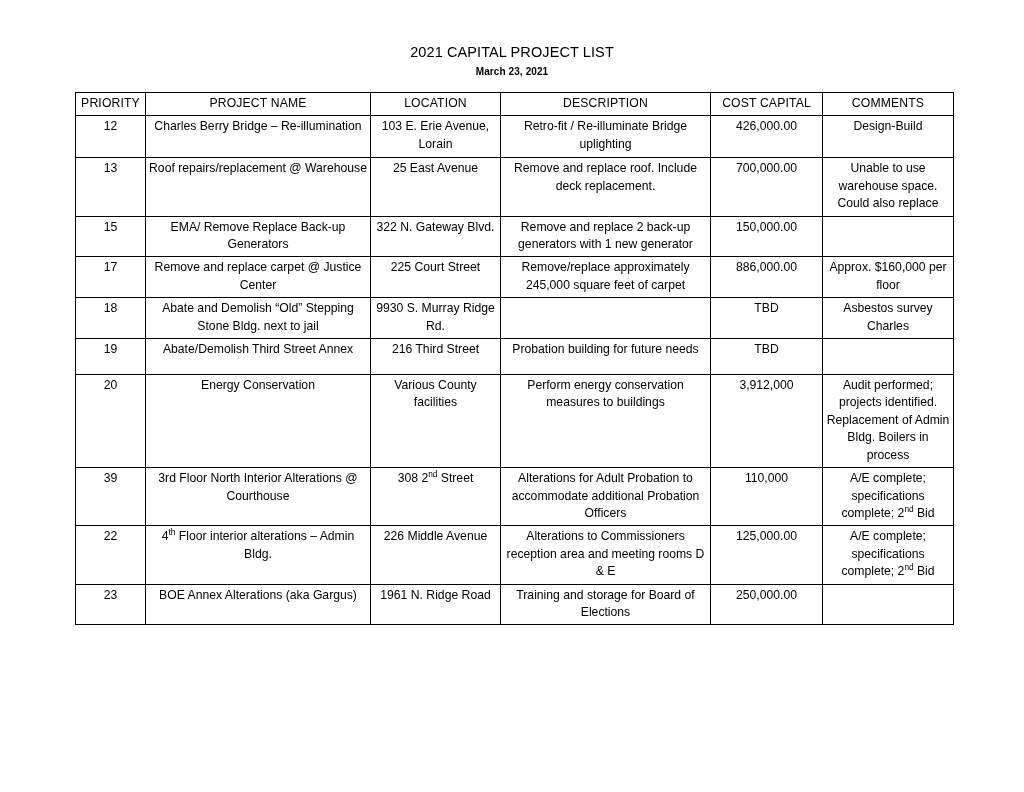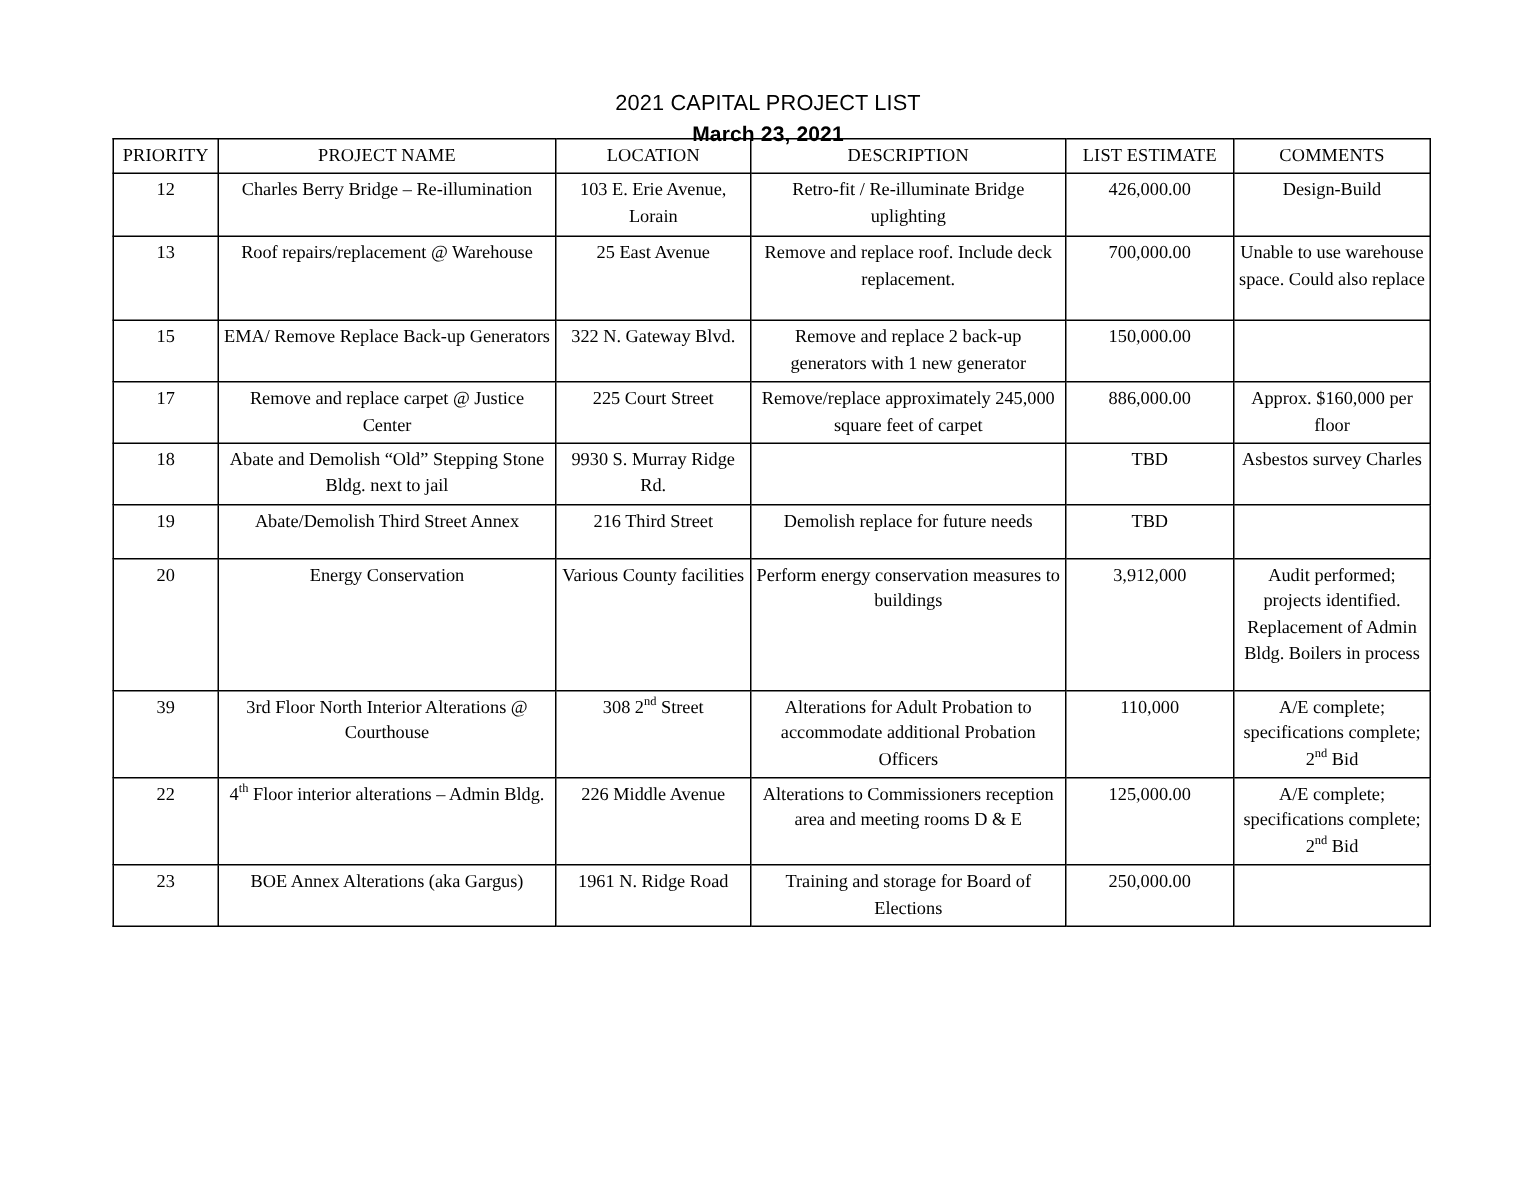--- a/index.html
+++ b/index.html
@@ -20,44 +20,42 @@
     height: 792px;
     background: #ffffff;
     overflow: hidden;
   }
   .doc-title-block {
     position: absolute;
     top: 42px;
     left: 0;
     width: 1024px;
     text-align: center;
-    margin-top: 17px;
   }
   .doc-title {
     font-size: 14.5px;
     line-height: 20px;
     letter-spacing: 0.1px;
   }
   .doc-date {
-    font-size: 14px;
+    font-size: 10px;
     line-height: 20px;
     font-weight: bold;
     letter-spacing: 0.1px;
   }
   .table-wrap {
     position: absolute;
     left: 75px;
     top: 92px;
     width: 878px;
   }
   table.cap-table {
     border-collapse: collapse;
     table-layout: fixed;
     width: 878px;
-    font-family: Liberation Serif, serif;
   }
   table.cap-table td,
   table.cap-table th {
     border: 1px solid #000000;
     vertical-align: top;
     text-align: center;
     font-size: 12.2px;
     line-height: 17.4px;
     font-weight: normal;
     padding: 2px 3px 3px 3px;
@@ -103,21 +101,21 @@
         <col class="c-desc">
         <col class="c-cost">
         <col class="c-comments">
       </colgroup>
       <thead>
         <tr>
           <th>PRIORITY</th>
           <th>PROJECT NAME</th>
           <th>LOCATION</th>
           <th>DESCRIPTION</th>
-          <th>LIST ESTIMATE</th>
+          <th>COST CAPITAL</th>
           <th>COMMENTS</th>
         </tr>
       </thead>
       <tbody>
           <tr style="height: 42px;">
             <td>
               <span class="cell-text">12</span>
             </td>
             <td>
               <span class="cell-text">Charles Berry Bridge – Re-illumination</span>
@@ -219,21 +217,21 @@
             <td>
               <span class="cell-text">19</span>
             </td>
             <td>
               <span class="cell-text">Abate/Demolish Third Street Annex</span>
             </td>
             <td>
               <span class="cell-text">216 Third Street</span>
             </td>
             <td>
-              <span class="cell-text">Demolish replace for future needs</span>
+              <span class="cell-text">Probation building for future needs</span>
             </td>
             <td>
               <span class="cell-text">TBD</span>
             </td>
             <td>
               <span class="cell-text"></span>
             </td>
           </tr>
           <tr style="height: 88px;">
             <td>

